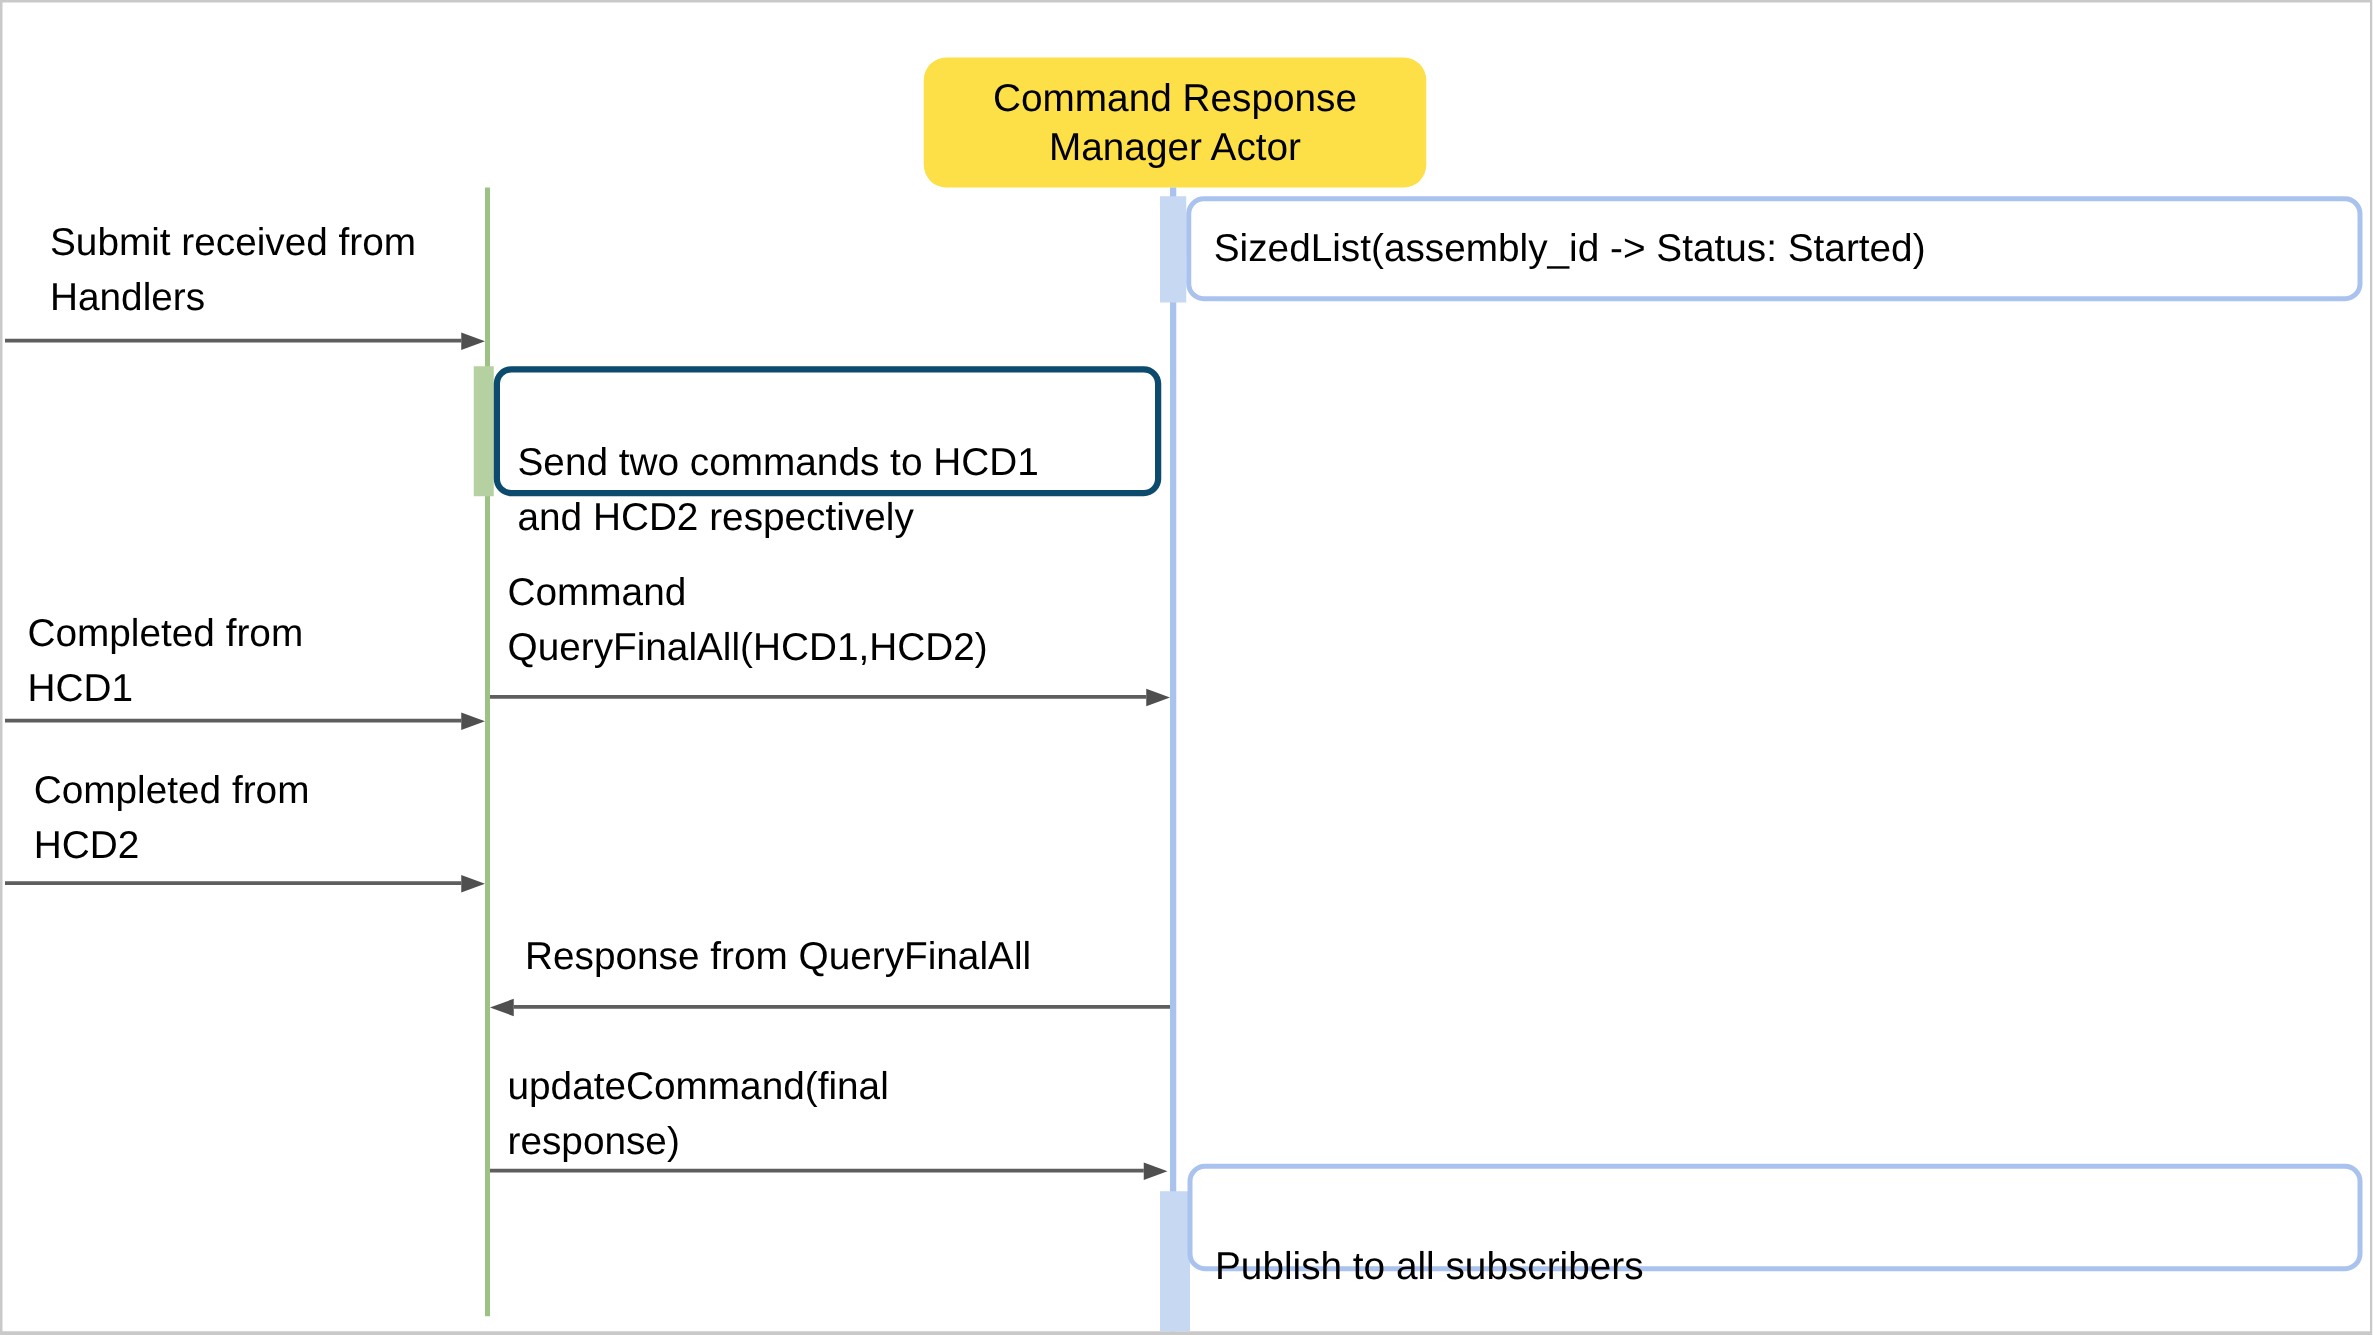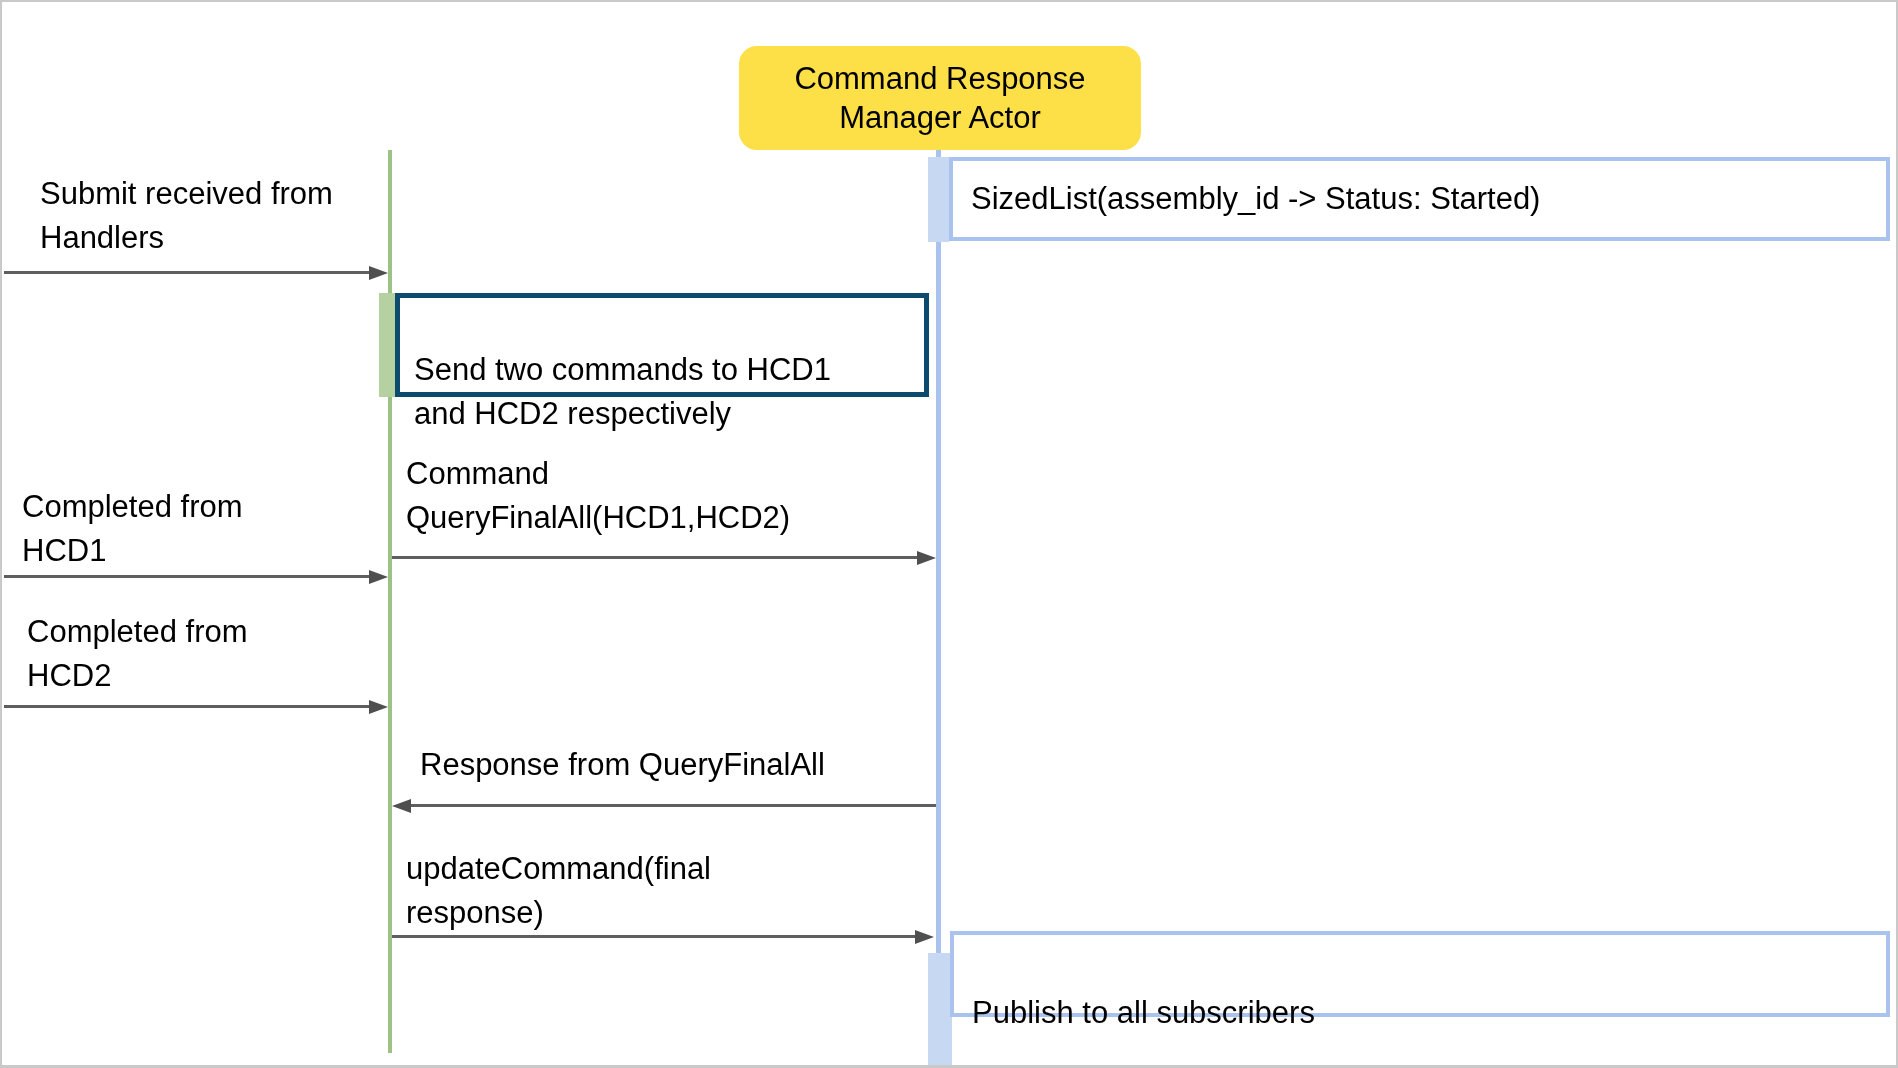--- a/index.html
+++ b/index.html
@@ -47,20 +47,21 @@
   .act-publish { left: 926px; top: 951px; width: 24px; height: 114px; }
   .act-send    { left: 377px; top: 291px; width: 16px; height: 104px; }
   
   .note {
     position: absolute;
     background: #ffffff;
     box-sizing: border-box;
     font-size: 31px;
     line-height: 44px;
     white-space: pre-line;
+    border-radius: 14px;
   }
   .note.blue  { border: 4px solid #a9c3ee; }
   .note.green { border: 5px solid #0c4a6e; }
   .note-sized {
     left: 947px; top: 155px; width: 941px; height: 84px;
     display: flex; align-items: center; padding-left: 18px;
   }
   .note-send {
     left: 393px; top: 291px; width: 534px; height: 104px;
     padding: 6px 14px;

